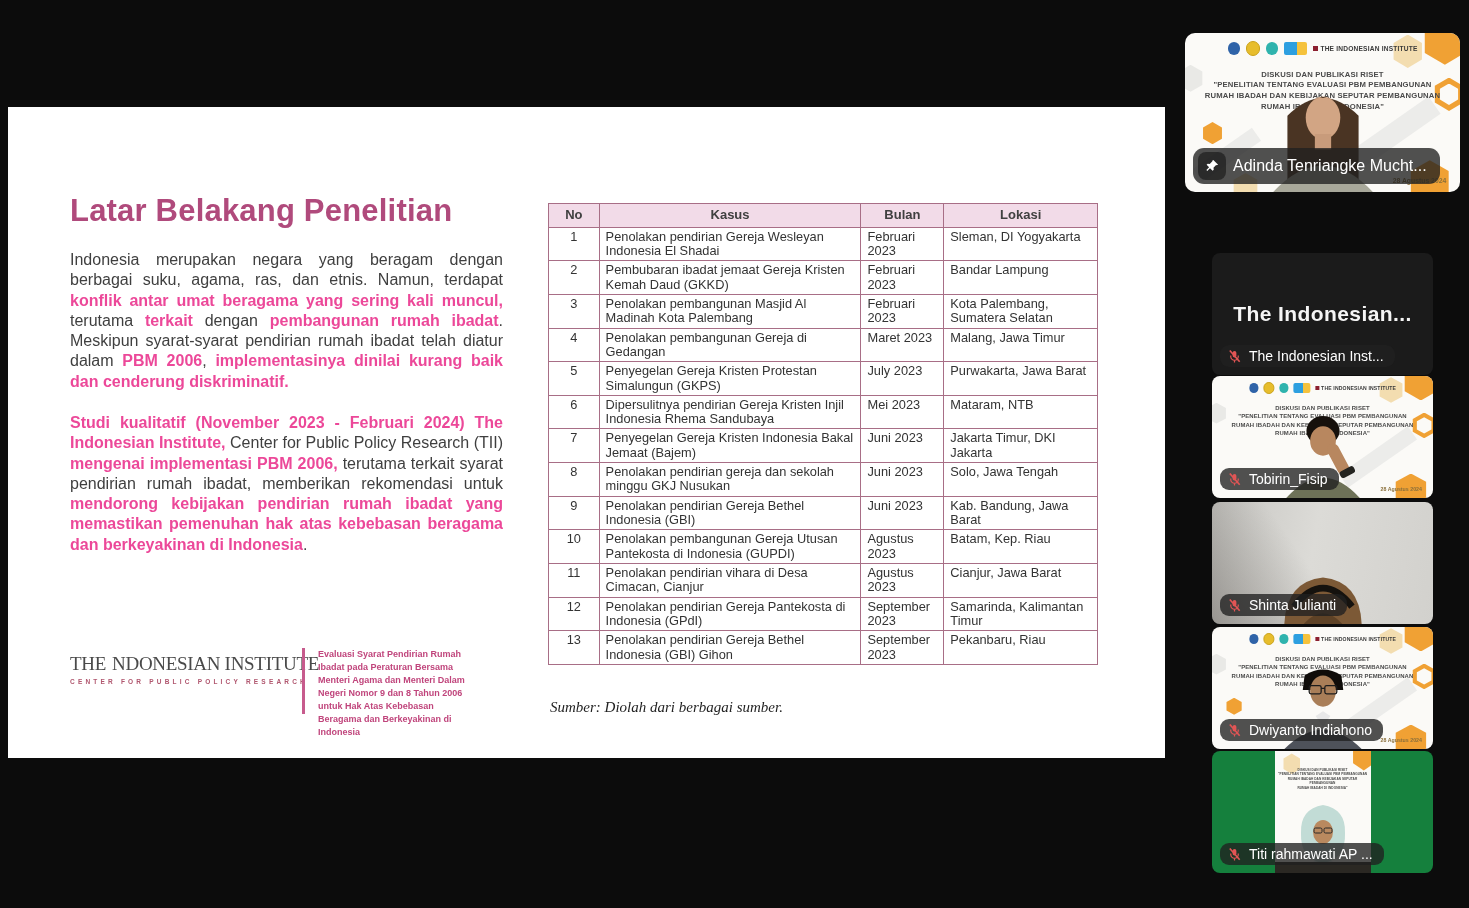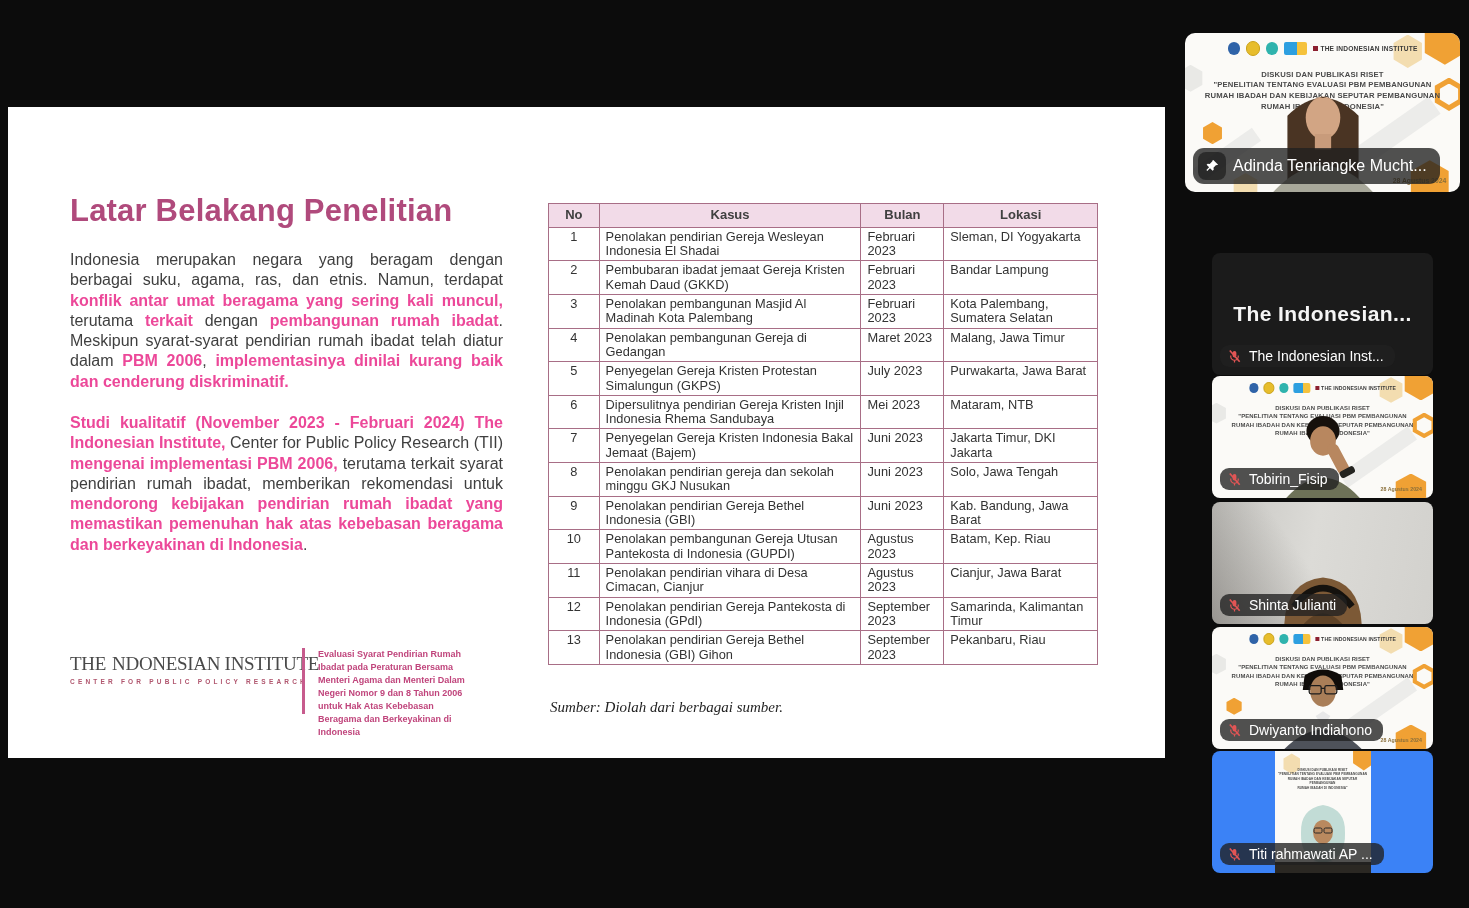--- a/index.html
+++ b/index.html
@@ -43,21 +43,21 @@
                font-style:italic;font-size:15px;color:#1f1f1f;}
 
   
   .tile{position:absolute;border-radius:10px;overflow:hidden;background:#191919;}
   .tile1{left:1185px;top:33px;width:275px;height:159px;}
   .tileS{left:1212px;width:221px;height:122px;border-radius:8px;}
   #tile2{top:253px;background:#1b1b1b;}
   #tile3{top:376px;}
   #tile4{top:502px;background:linear-gradient(100deg,#c6c5c1 0%,#dcdbd7 45%,#d2d1cd 100%);}
   #tile5{top:627px;}
-  #tile6{top:751px;background:#3b82f6;}
+  #tile6{top:751px;background:#15803d;}
 
   
   .vbg{position:absolute;inset:0;background:#fbfaf7;}
   .tile1 .vbg{font-size:11px;}
   .tileS .vbg{font-size:8.5px;}
   .t6video .vbg{font-size:4.5px;}
   .hex{position:absolute;clip-path:polygon(50% 0,93% 25%,93% 75%,50% 100%,7% 75%,7% 25%);}
   .hex.o{background:#f0a134;}
   .hex.b{background:#f3ddb0;}
   .hex.g{background:#e9e9e6;}

